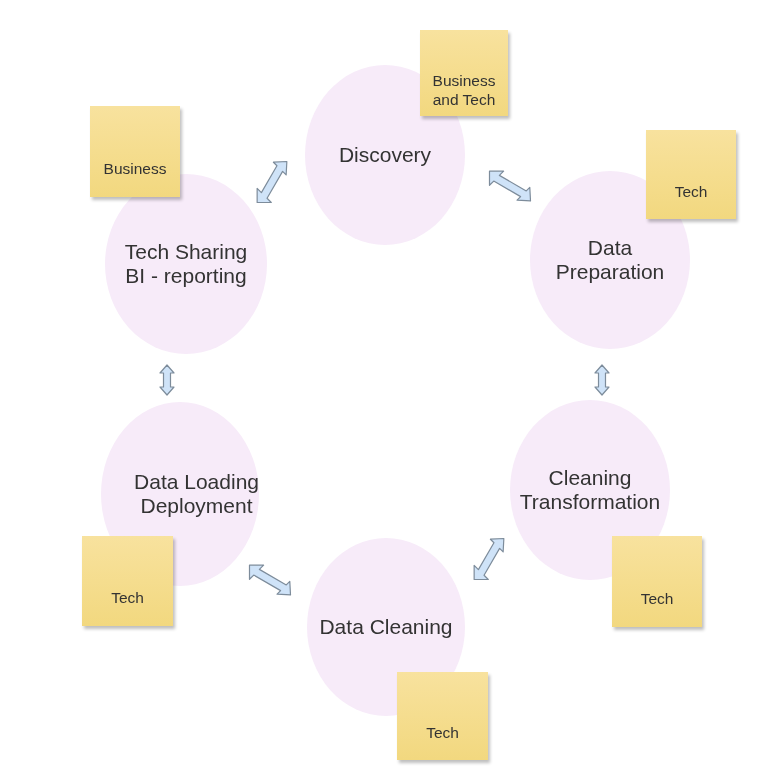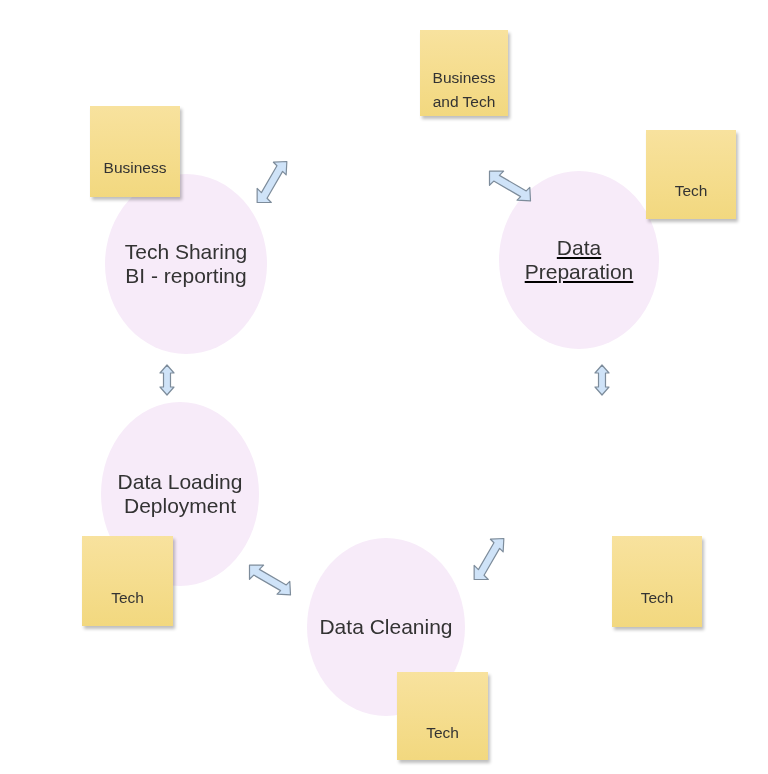--- a/index.html
+++ b/index.html
@@ -20,21 +20,21 @@
   }
 
   .note{
     position:absolute;
     background:linear-gradient(180deg,var(--note-fill-top,#f8e29e),var(--note-fill-bottom,#f2d87f));
     box-shadow:2px 3px 3px rgba(0,0,0,0.25);
     display:flex;align-items:center;justify-content:center;
     text-align:center;
   }
   .note-label{
-    font-size:15.5px;line-height:24px;
+    font-size:15.5px;line-height:19px;
     color:var(--text-color,#333333);
     white-space:pre-line;
     margin-top:33px;
   }
 
   .arrow{position:absolute;overflow:visible;}
   .arrow path{
     fill:var(--arrow-fill,#cfe3f8);
     stroke:var(--arrow-stroke,#7d8c9b);
     stroke-width:1.2;
@@ -42,32 +42,39 @@
     stroke-linecap:round;
   }
   .rot45{transform:rotate(45deg);}
   .rotm45{transform:rotate(-45deg);}
 </style>
 </head>
 <body>
 
 <div class="canvas">
 
+  <div class="ellipse" style="left:305px;top:65px;width:160px;height:180px;">
+    <span class="node-label">Discovery</span>
+  </div>
 
-  <div class="ellipse" style="left:499px;top:171px;width:160px;height:178px;text-decoration:underline;">
+  <div class="ellipse" style="left:530px;top:171px;width:160px;height:178px;">
     <span class="node-label">Data
 Preparation</span>
   </div>
 
+  <div class="ellipse" style="left:510px;top:400px;width:160px;height:180px;">
+    <span class="node-label">Cleaning
+Transformation</span>
+  </div>
 
   <div class="ellipse" style="left:307px;top:538px;width:158px;height:178px;">
     <span class="node-label">Data Cleaning</span>
   </div>
 
-  <div class="ellipse" style="left:101px;top:402px;width:158px;height:184px;">
+  <div class="ellipse" style="left:101px;top:402px;width:158px;height:184px;justify-content:flex-end;">
     <span class="node-label">Data Loading
 Deployment</span>
   </div>
 
   <div class="ellipse" style="left:105px;top:174px;width:162px;height:180px;">
     <span class="node-label">Tech Sharing
 BI - reporting</span>
   </div>
 
   <svg class="arrow rotm45" style="left:246px;top:167px;" width="52" height="30" viewBox="0 0 52 30" aria-label="arrow-sharing-discovery">

